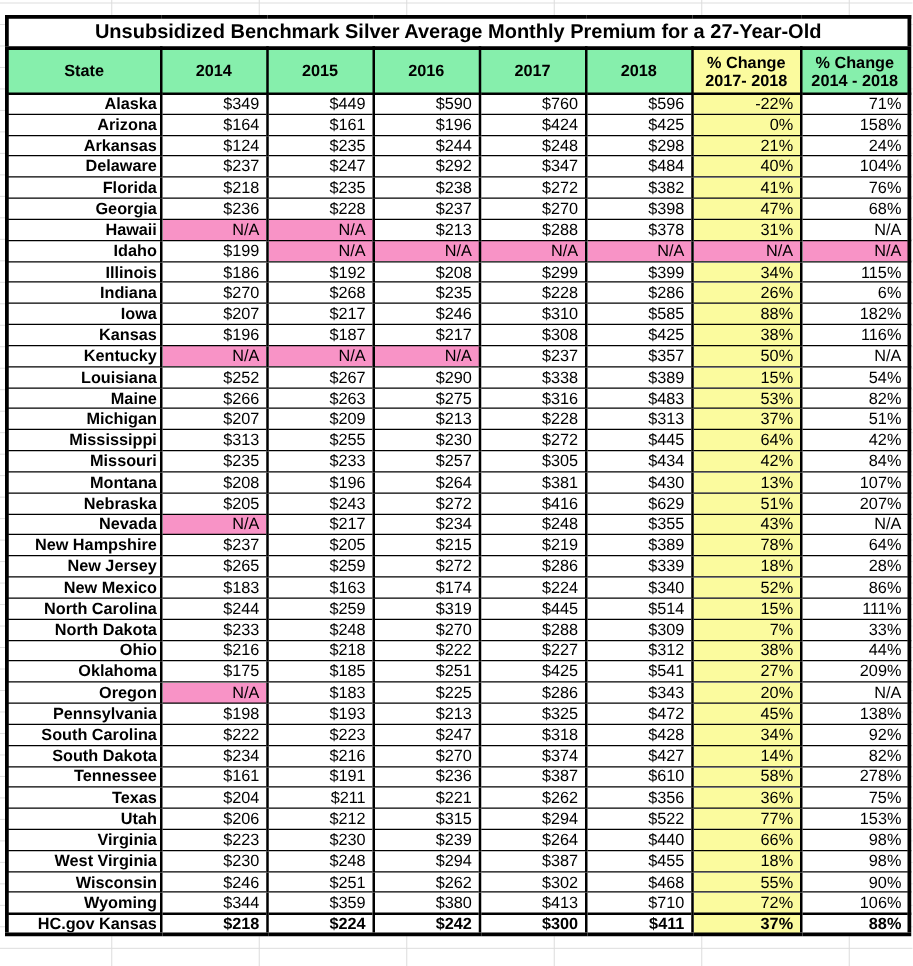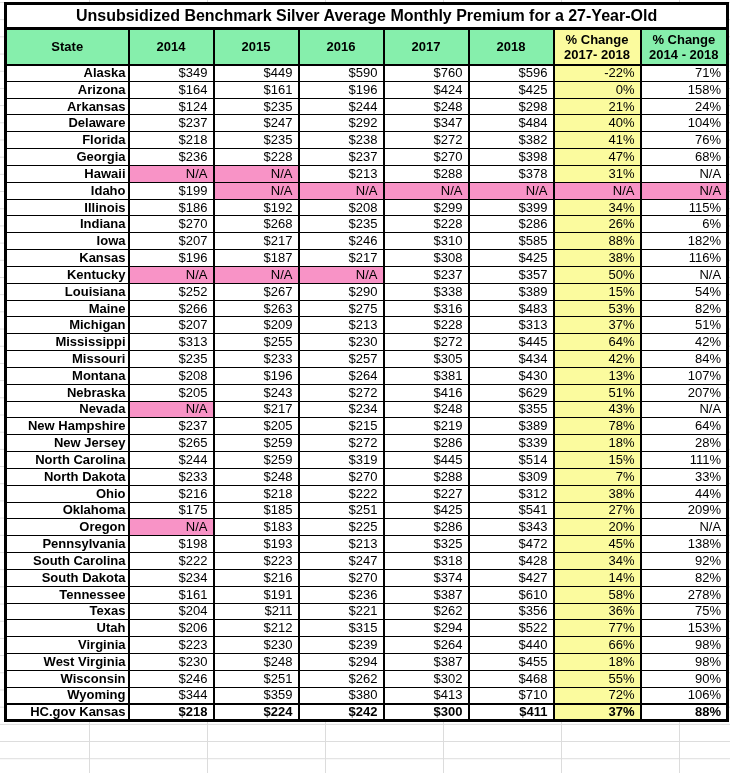--- a/index.html
+++ b/index.html
@@ -14,21 +14,21 @@
     width: 730px; height: 773px;
     background-color: #ffffff;
     background-image:
       linear-gradient(to right, #dcdcdc 1px, transparent 1px),
       linear-gradient(to bottom, #dcdcdc 1px, transparent 1px);
     background-size: 118px 17.2px;
     background-position: 89px 2px;
     overflow: hidden;
   }
   table.premium {
-    position: absolute; left: 4px; top: 2px;
+    position: absolute; left: 4px; top: 12px;
     width: 722px;
     border-collapse: collapse;
     table-layout: fixed;
     background: #fff;
     border: 3px solid #000;
   }
   tr.title-row th {
     height: 25px;
     font-size: 16px;
     font-weight: bold;
@@ -353,20 +353,30 @@
           <td class="state">New Jersey</td>
           <td>$265</td>
           <td>$259</td>
           <td>$272</td>
           <td>$286</td>
           <td>$339</td>
           <td class="yellow">18%</td>
           <td>28%</td>
         </tr>
         <tr>
+          <td class="state">New Mexico</td>
+          <td>$183</td>
+          <td>$163</td>
+          <td>$174</td>
+          <td>$224</td>
+          <td>$340</td>
+          <td class="yellow">52%</td>
+          <td>86%</td>
+        </tr>
+        <tr>
           <td class="state">North Carolina</td>
           <td>$244</td>
           <td>$259</td>
           <td>$319</td>
           <td>$445</td>
           <td>$514</td>
           <td class="yellow">15%</td>
           <td>111%</td>
         </tr>
         <tr>

